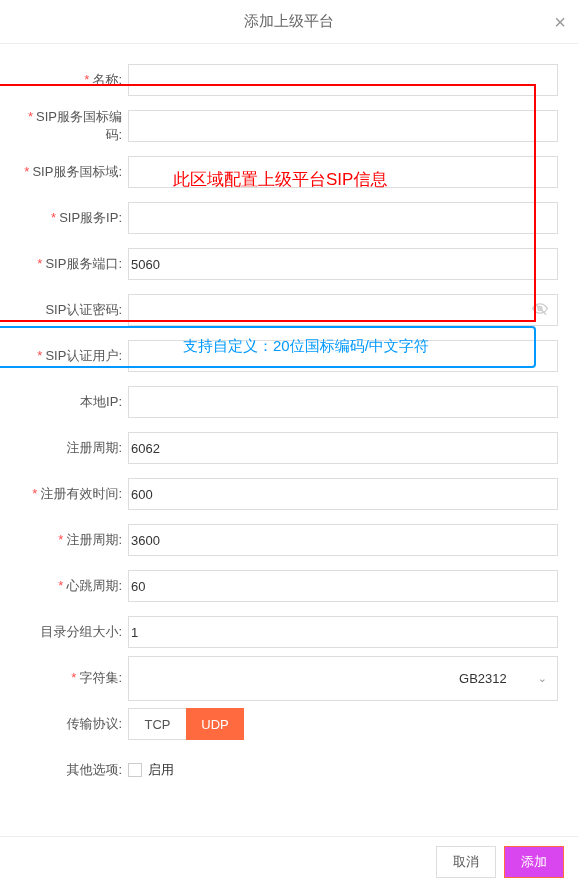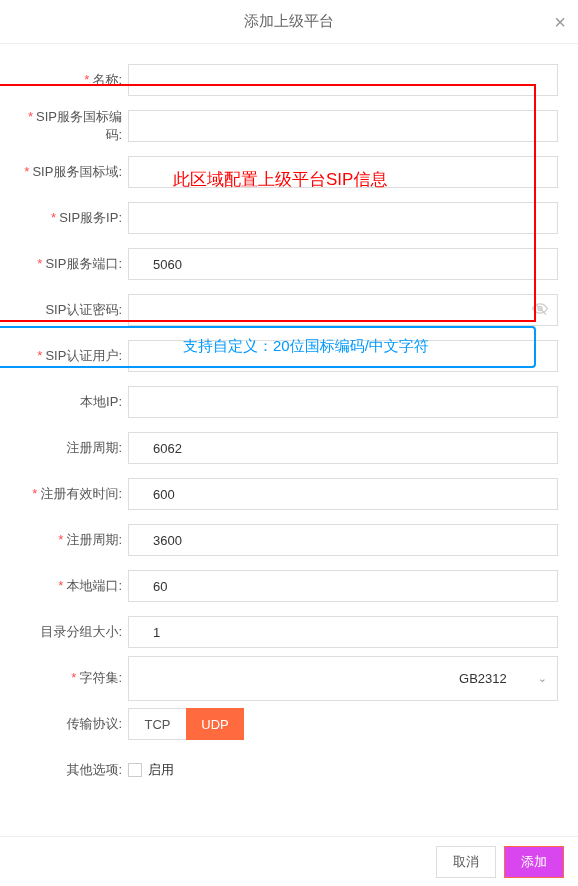--- a/index.html
+++ b/index.html
@@ -64,21 +64,21 @@
     }
     .required::before {
       content: "*";
       color: #ff4d4f;
       margin-right: 3px;
     }
     .form-control {
       flex: 1;
       height: 32px;
       border: 1px solid #ddd;
-      padding: 0 24px;
+      padding: 0 2px;
       font-size: 13px;
       color: #333;
       outline: none;
       background: #fff;
     }
     .form-control::placeholder {
       color: #aaa;
     }
     .input-wrap {
       flex: 1;
@@ -282,21 +282,21 @@
       <label class="form-label required">注册有效时间:</label>
       <input class="form-control" value="600" style="">
     </div>
 
     <div class="form-row">
       <label class="form-label required">注册周期:</label>
       <input class="form-control" value="3600" style="">
     </div>
 
     <div class="form-row">
-      <label class="form-label required">本地端口:</label>
+      <label class="form-label required">心跳周期:</label>
       <input class="form-control" value="60" style="">
     </div>
 
     <div class="form-row">
       <label class="form-label">目录分组大小:</label>
       <input class="form-control" value="1" style="">
     </div>
 
     <div class="form-row">
       <label class="form-label required">字符集:</label>

